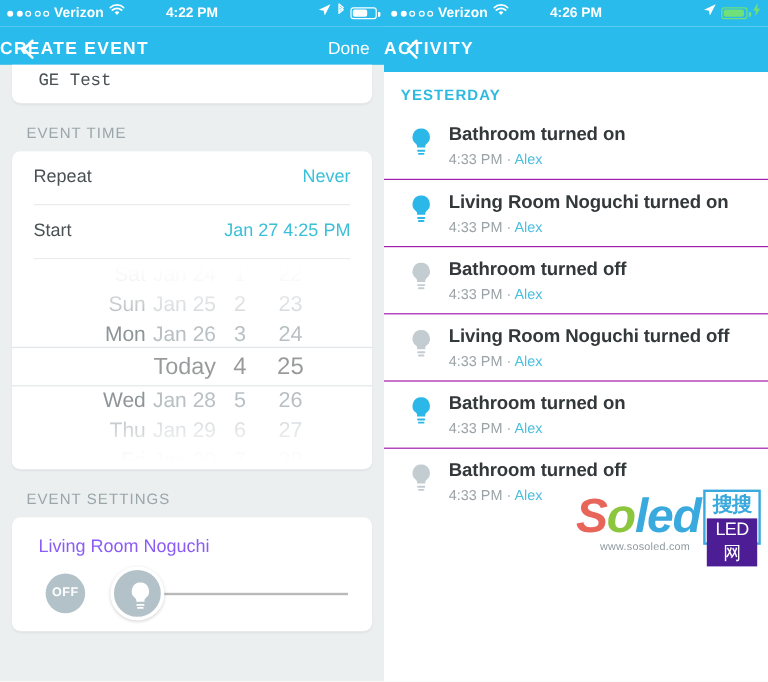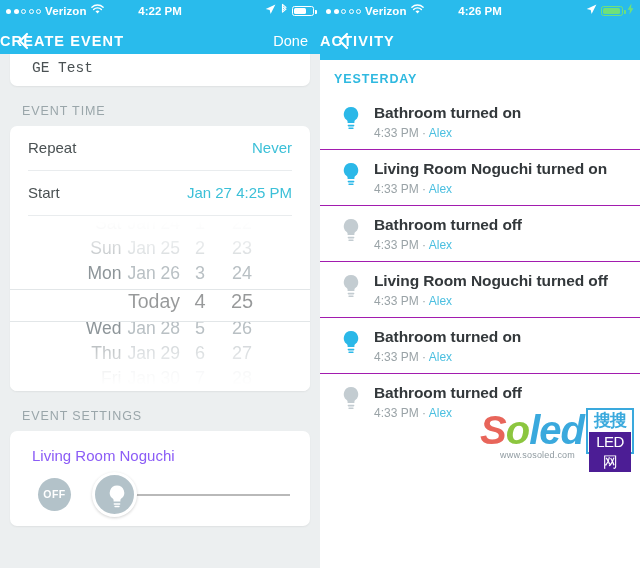--- a/index.html
+++ b/index.html
@@ -183,21 +183,21 @@
     position: relative;
     height: 175px;
     overflow: hidden;
     border-radius: 0 0 7px 7px;
   }
   .picker-col {
     position: absolute;
     top: 0; bottom: 0;
     display: flex;
     flex-direction: column;
-    justify-content: flex-end;
+    justify-content: flex-start;
   }
   .pk-date { left: 10px;  width: 160px; text-align: right; }
   .pk-hour { left: 174px; width: 32px;  text-align: center; }
   .pk-min  { left: 212px; width: 40px;  text-align: center; }
   .pk-ap   { left: 256px; width: 44px;  text-align: center; }
   .pk-item {
     height: 25px;
     line-height: 25px;
     font-size: 18px;
     color: #b9c0c4;

